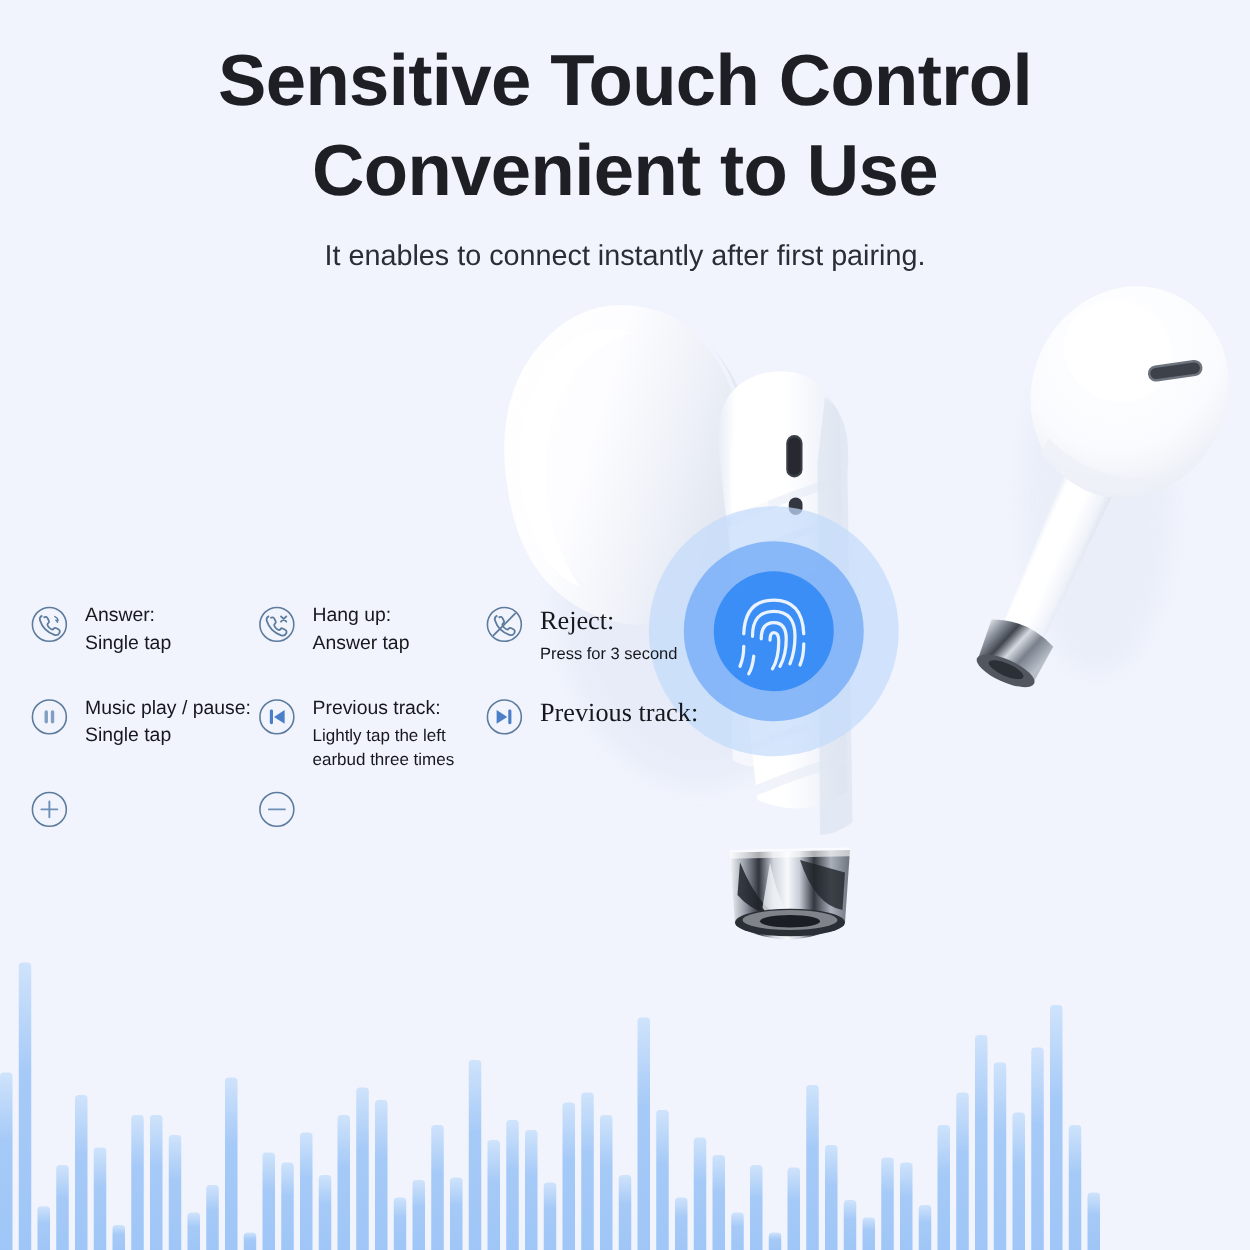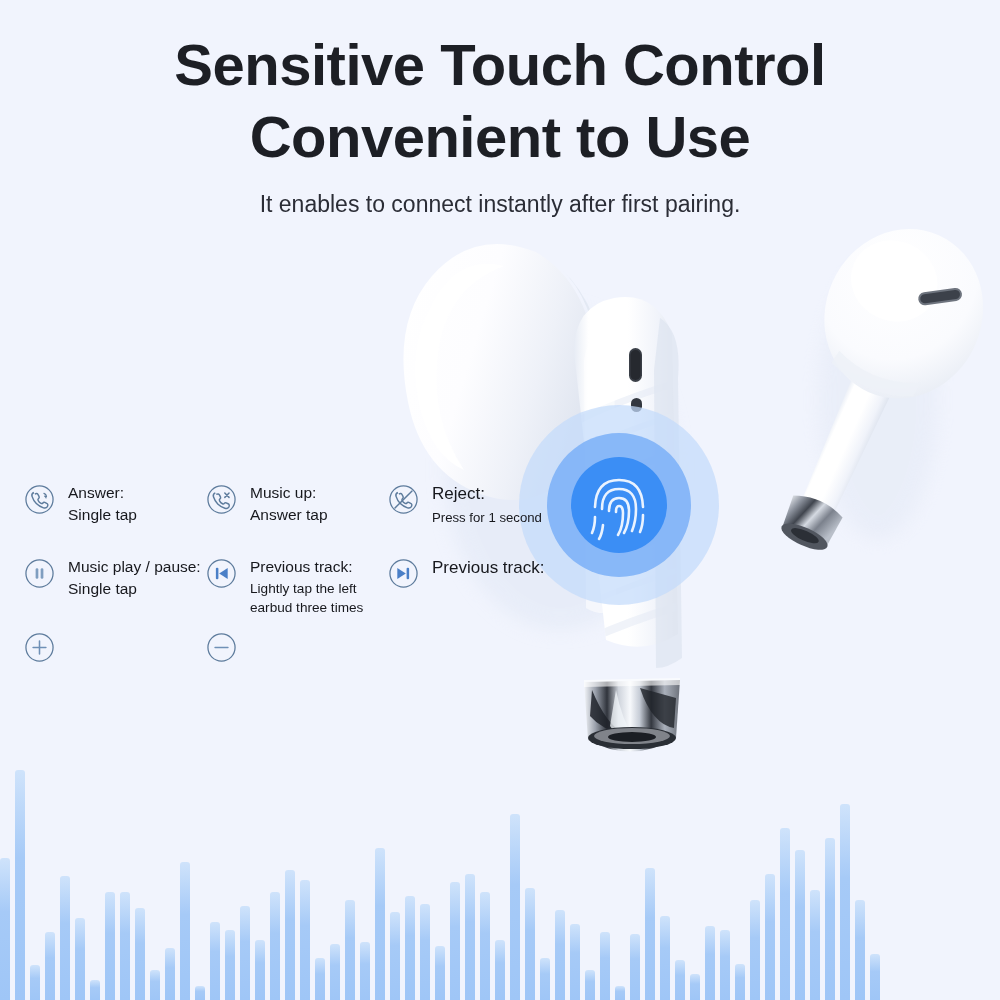--- a/index.html
+++ b/index.html
@@ -38,21 +38,21 @@
   }
   .feat { display:flex; align-items:flex-start; gap:13px; }
   .feat.r1 { height:74px; }
   .feat.r2 { height:74px; }
   .feat.r3 { height:74px; }
   .ficon { flex:0 0 auto; width:31px; height:31px; margin-top:2px; }
   .ficon svg { display:block; width:31px; height:31px; }
   .ftext { padding-top:1px; }
   .flabel { font-size:15.5px; color:#17181d; line-height:1.28; white-space:nowrap; }
   .fdesc  { font-size:15.5px; color:#17181d; line-height:1.32; margin-top:2px; }
-  .col3 .flabel { font-size:17px; }
+  .col3 .flabel { font-size:21px;font-family:Liberation Serif, serif; }
   .col3 .fdesc  { font-size:13.2px; line-height:1.45; margin-top:3px; }
   .col2r2 .fdesc { font-size:13.6px; line-height:1.42; }
 
   
   .buds { position:absolute; left:0; top:0; width:1000px; height:800px; pointer-events:none; }
 
   
   .wave {
     position:absolute; left:0; bottom:0; width:1000px; height:260px;
     display:flex; align-items:flex-end; gap:5px;
@@ -226,36 +226,36 @@
 
     <div class="feat r1 col2">
       <span class="ficon">
         <svg viewBox="0 0 32 32">
           <circle cx="16" cy="16" r="14" fill="none" stroke="#5d7b9c" stroke-width="1.3"></circle>
           <path d="M10.6,10.8 q2.4,-1.4 3.4,0.7 l1,2 q0.5,1.1 -0.6,1.9 q-1,0.8 -0.4,2 q1,2 3,3 q1.2,0.6 1.9,-0.4 q0.8,-1.1 1.9,-0.6 l2,1 q2,1 0.7,3.4 q-1.2,2.1 -4,1.2 q-4.4,-1.4 -7.4,-4.4 q-3,-3 -4.4,-7.4 q-0.9,-2.8 1.9,-4" fill="none" stroke="#5d7b9c" stroke-width="1.5" stroke-linejoin="round"></path>
           <path d="M19.4,9.4 l4.4,4.4 M23.8,9.4 l-4.4,4.4" stroke="#5d7b9c" stroke-width="1.5" stroke-linecap="round"></path>
         </svg>
       </span>
       <span class="ftext">
-        <span class="flabel">Music up:</span>
+        <span class="flabel">Hang up:</span>
         <span class="fdesc" style="display:block">Answer tap</span>
       </span>
     </div>
 
     <div class="feat r1 col3">
       <span class="ficon">
         <svg viewBox="0 0 32 32">
           <circle cx="16" cy="16" r="14" fill="none" stroke="#5d7b9c" stroke-width="1.3"></circle>
           <path d="M11.2,10.4 q2.4,-1.4 3.4,0.7 l1,2 q0.5,1.1 -0.6,1.9 q-1,0.8 -0.4,2 q1,2 3,3 q1.2,0.6 1.9,-0.4 q0.8,-1.1 1.9,-0.6 l2,1 q2,1 0.7,3.4 q-1.2,2.1 -4,1.2 q-4.4,-1.4 -7.4,-4.4 q-3,-3 -4.4,-7.4 q-0.9,-2.8 1.9,-4" fill="none" stroke="#5d7b9c" stroke-width="1.5" stroke-linejoin="round"></path>
           <path d="M7.2,24.8 L24.8,7.2" stroke="#5d7b9c" stroke-width="1.5" stroke-linecap="round"></path>
         </svg>
       </span>
       <span class="ftext">
         <span class="flabel">Reject:</span>
-        <span class="fdesc" style="display:block">Press for 1 second</span>
+        <span class="fdesc" style="display:block">Press for 3 second</span>
       </span>
     </div>
 
     <div class="feat r2 col1">
       <span class="ficon">
         <svg viewBox="0 0 32 32">
           <circle cx="16" cy="16" r="14" fill="none" stroke="#5d7b9c" stroke-width="1.3"></circle>
           <rect x="12" y="10.5" width="2.8" height="11" rx="1.4" fill="#7f9ec0"></rect>
           <rect x="17.2" y="10.5" width="2.8" height="11" rx="1.4" fill="#7f9ec0"></rect>
         </svg>

